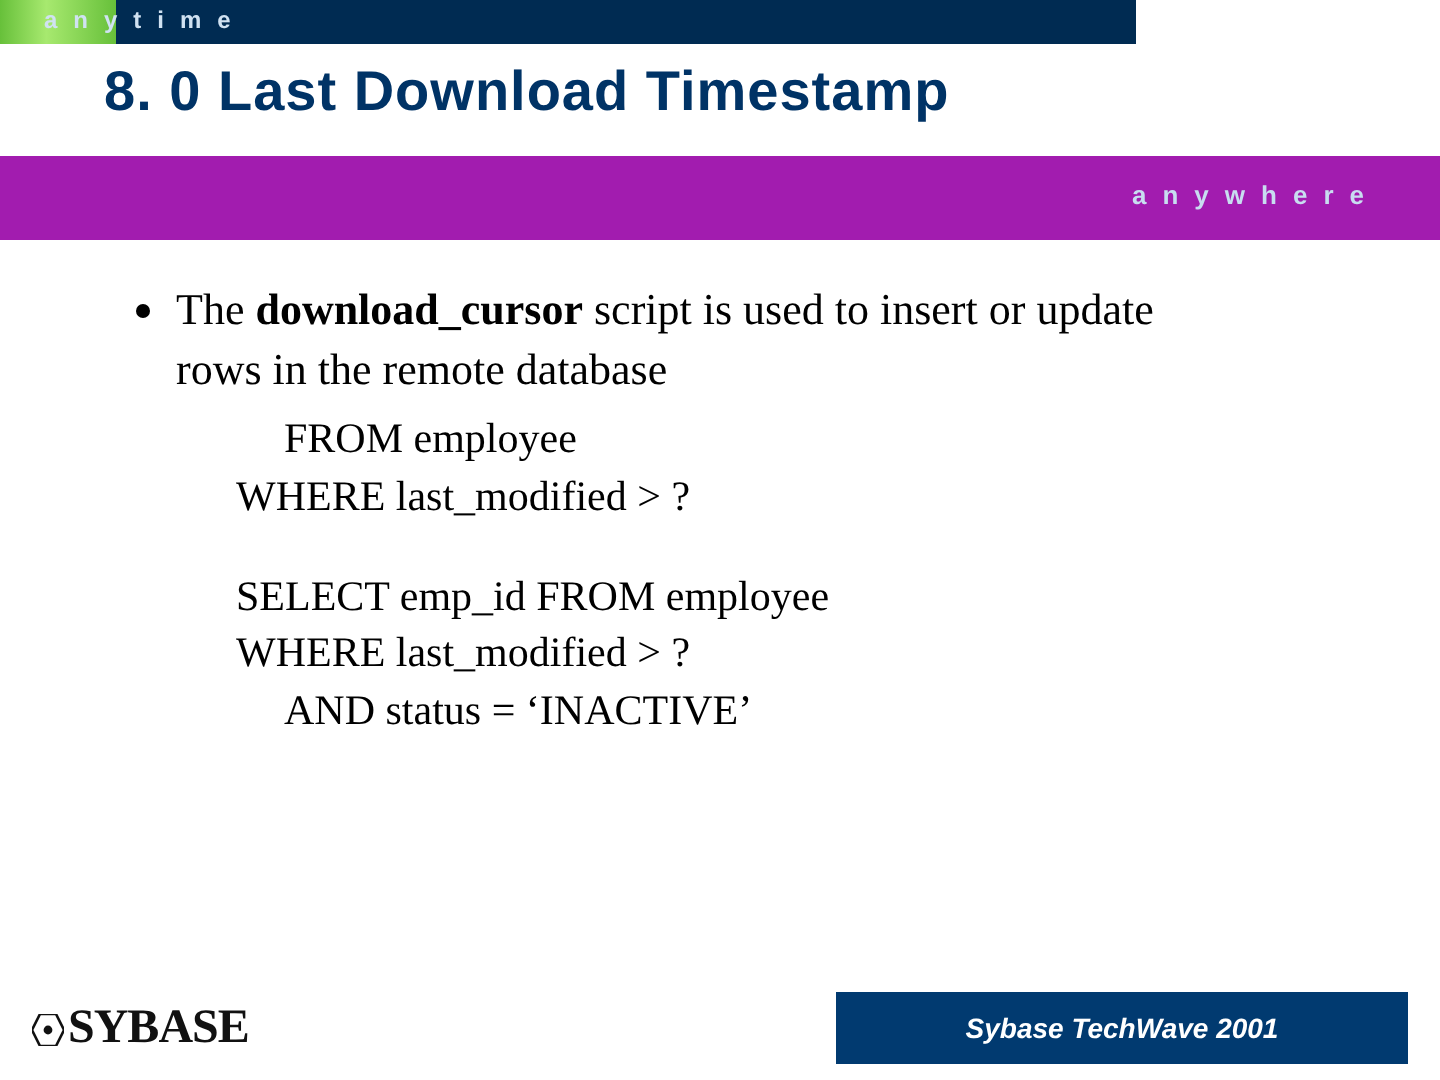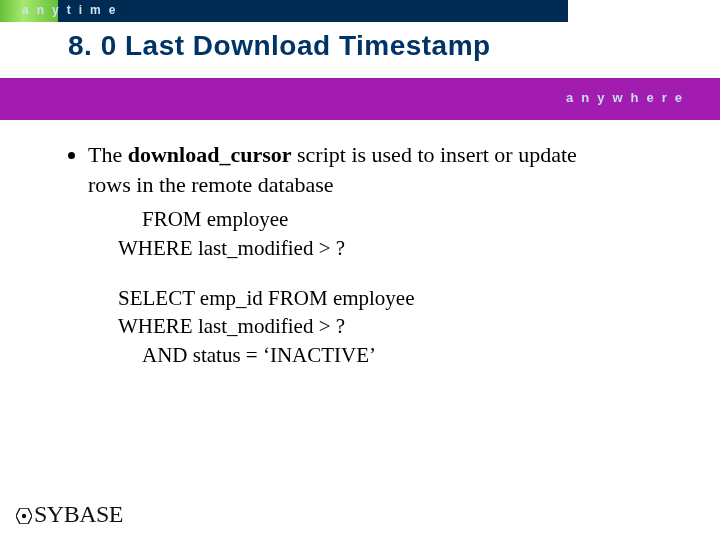--- a/index.html
+++ b/index.html
@@ -1,32 +1,32 @@
 <!DOCTYPE html>
 <html><head>
 <meta charset="utf-8">
 <style>
   html,body{margin:0;padding:0}
   body{width:720px;height:540px;background:#fff;font-family:"Times New Roman",Times,serif;color:#000;position:relative;overflow:hidden}
   .topstrip{position:absolute;left:0;top:0;width:568px;height:22px;background:#002b52}
   .topstrip .glow{position:absolute;left:0;top:0;width:58px;height:22px;background:linear-gradient(90deg,#67c03a 0%,#a7e96f 40%,#67c03a 100%)}
   .topstrip .anytime{position:absolute;left:22px;top:3px;color:#d0e2f2;font-family:Verdana,Geneva,sans-serif;font-size:12px;font-weight:600;letter-spacing:8px}
-  .titlebar{position:absolute;left:16px;top:22px;width:666px;height:58px;background:#fff}
+  .titlebar{position:absolute;left:0;top:22px;width:666px;height:58px;background:#fff}
   .titlebar h1{margin:0;padding:8px 0 0 52px;font-family:Arial,Helvetica,sans-serif;font-weight:900;color:#003366;font-size:28px;letter-spacing:0.5px}
   .bluestrip{position:absolute;left:0;top:78px;width:720px;height:42px;background:#a21caf}
   .bluestrip .anywhere{position:absolute;right:30px;top:12px;color:#c8ddf0;font-family:Verdana,Geneva,sans-serif;font-size:13px;font-weight:600;letter-spacing:8px}
   .content{position:absolute;left:0;top:132px;width:652px}
   ul.outer{list-style:disc;margin:8px 0 0 0;padding:0 50px 0 88px}
   ul.outer>li{font-size:22px;line-height:1.35;margin-bottom:6px}
   .bold{font-weight:700}
   .codeblk{margin:6px 0 22px 110px;font-size:21px;line-height:1.35}
   .codeblk div.ind1{padding-left:32px}
   .codeblk div.ind0{padding-left:8px}
   .footer{position:absolute;left:16px;bottom:8px;width:688px;height:44px}
-  .sybase-logo{position:absolute;left:0;bottom:4px;font-family:Georgia,"Times New Roman",serif;font-size:24px;font-weight:400;color:#111;letter-spacing:-0.5px}
+  .sybase-logo{position:absolute;left:0;bottom:4px;font-family:Georgia,"Times New Roman",serif;font-size:24px;font-weight:700;color:#111;letter-spacing:-0.5px}
   .sybase-logo .hex{display:inline-block;vertical-align:-2px;width:16px;height:16px;margin-right:2px;position:relative}
   .sybase-logo .hex svg{display:block}
   .techwave{position:absolute;right:0;bottom:0;width:286px;height:36px;background:#013a70;color:#fff;font-family:Verdana,Geneva,sans-serif;font-size:14px;font-style:italic;font-weight:700;display:flex;align-items:center;justify-content:center}
 </style>
 </head>
 <body>
 
 <div class="topstrip">
   <div class="glow"></div>
   <div class="anytime">anytime</div>
@@ -59,13 +59,16 @@
 
 <div class="footer">
   <div class="sybase-logo">
     <span class="hex">
       <svg viewBox="0 0 16 16">
           <polygon points="4,0 12,0 16,8 12,16 4,16 0,8" fill="none" stroke="#111" stroke-width="1.3"></polygon>
           <circle cx="8" cy="8" r="2.2" fill="#111"></circle>
         </svg>
     </span><span>SYBASE</span>
   </div>
+  <div class="techwave">
+    <span>Sybase TechWave 2001</span>
+  </div>
 </div>
 
 </body></html>

